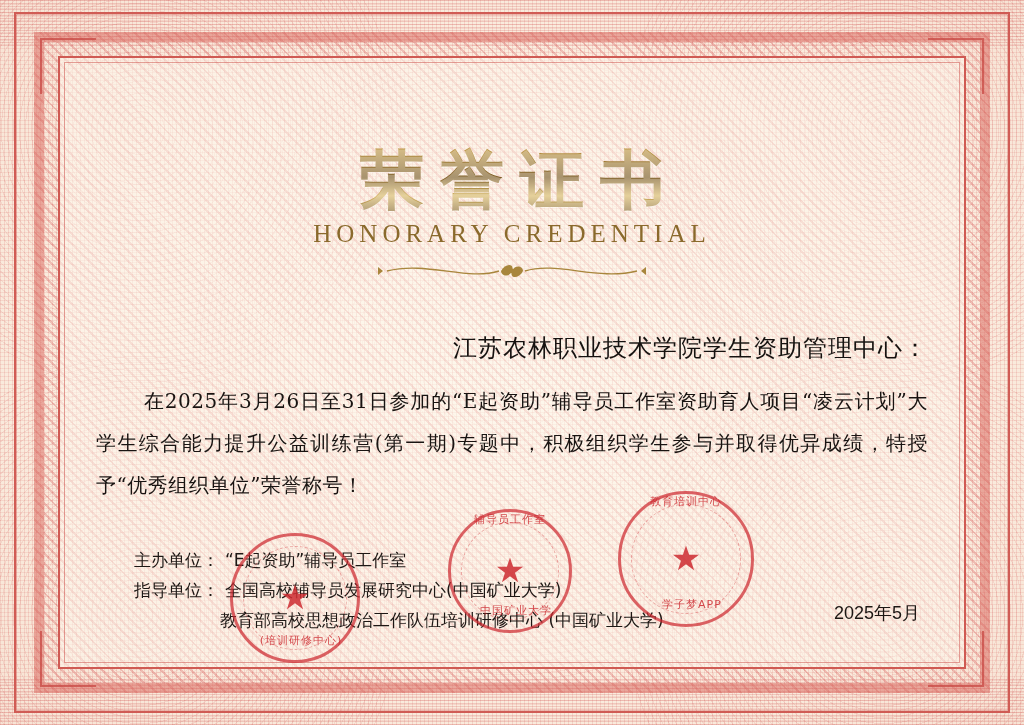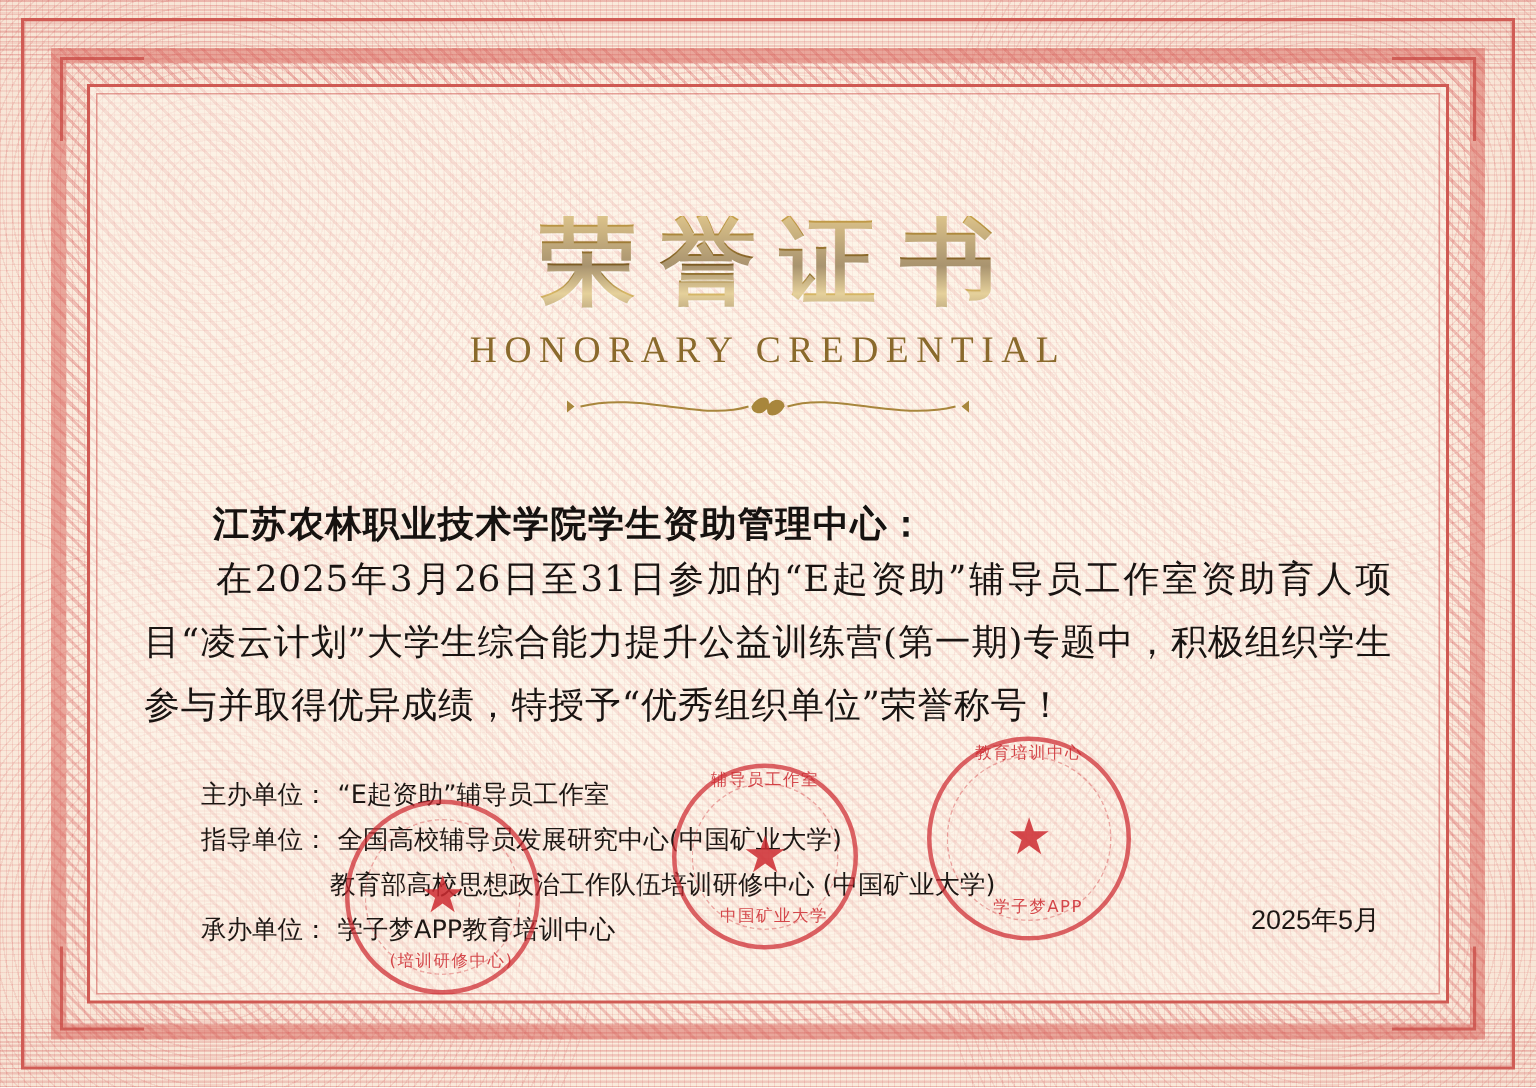--- a/index.html
+++ b/index.html
@@ -87,21 +87,21 @@
 
   
   .content {
     position: absolute;
     left: 96px; right: 96px; top: 88px; bottom: 80px;
   }
 
   .title-zone { text-align: center; }
 
   .title-cn {
-    font-family: Liberation Mono, monospace;
+    font-family: Liberation Sans, sans-serif;
     font-size: 64px;
     letter-spacing: 16px;
     font-weight: 700;
     color: #6b4a1d;
     background: linear-gradient(180deg, #c9a24b 0%, #7b5a22 45%, #d8b866 70%, #6d4e1b 100%);
     -webkit-background-clip: text;
     background-clip: text;
     -webkit-text-fill-color: transparent;
     text-shadow: 0 1px 0 rgba(255,255,255,.35);
     margin: 56px 0 2px 0;
@@ -120,28 +120,30 @@
     width: 270px;
     height: 26px;
     color: #a8863c;
   }
 
   .recipient {
     margin-top: 44px;
     margin-left: 46px;
     font-family: "DejaVu Serif", serif;
     font-size: 24px;
-    font-weight: 700;
+    font-weight: 400;
     color: #161210;
     letter-spacing: 1px;
+    text-align: right;
   }
 
   .body-text {
+    margin-top: 16px;
     font-family: "DejaVu Serif", serif;
-    font-size: 24px;
+    font-size: 20px;
     line-height: 42px;
     color: #191412;
     text-align: justify;
     text-indent: 48px;
     letter-spacing: .5px;
   }
 
   .signature-block {
     position: absolute;
     left: 38px;
@@ -258,23 +260,20 @@
     <div class="body-text">在2025年3月26日至31日参加的“E起资助”辅导员工作室资助育人项目“凌云计划”大学生综合能力提升公益训练营(第一期)专题中，积极组织学生参与并取得优异成绩，特授予“优秀组织单位”荣誉称号！</div>
 
     <div class="signature-block">
       <div class="sig-row">
         <span class="sig-label">主办单位：</span><span class="sig-value">“E起资助”辅导员工作室</span>
       </div>
       <div class="sig-row">
         <span class="sig-label">指导单位：</span><span class="sig-value">全国高校辅导员发展研究中心(中国矿业大学)</span>
         <span class="sig-sub">教育部高校思想政治工作队伍培训研修中心 (中国矿业大学)</span>
       </div>
-      <div class="sig-row">
-        <span class="sig-label">承办单位：</span><span class="sig-value">学子梦APP教育培训中心</span>
-      </div>
     </div>
 
     <div class="date-line">2025年5月</div>
   </div>
 
   <div class="seal seal-a">
     <div class="ring-text"></div>
     <div class="seal-star">★</div>
     <div class="seal-bottom-text">(培训研修中心)</div>
   </div>

